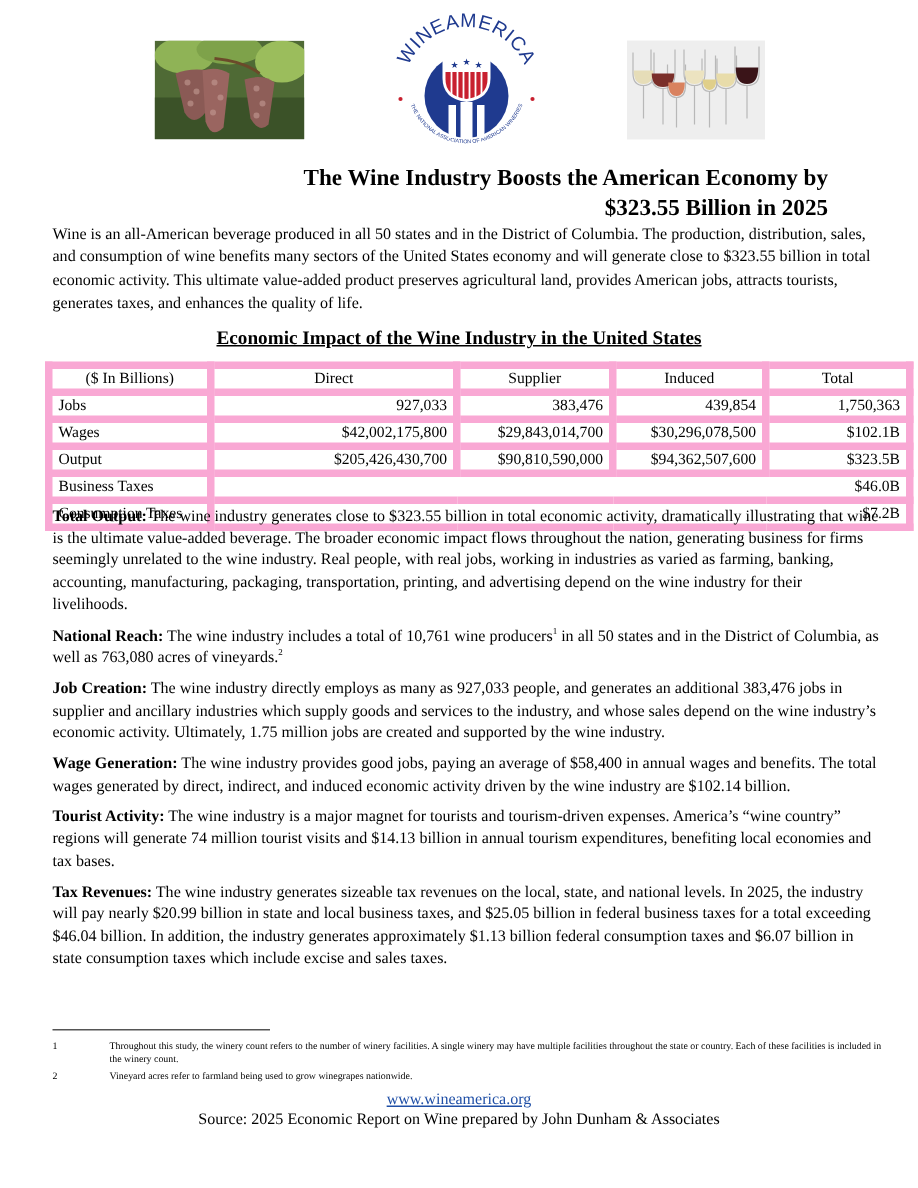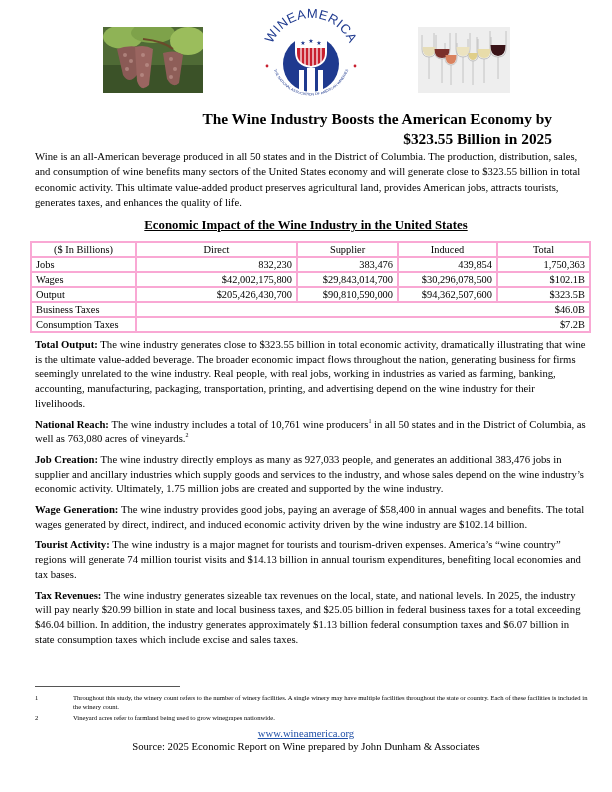--- a/index.html
+++ b/index.html
@@ -27,21 +27,21 @@
     left: 60px; top: 217px; width: 492px; text-align: center;
     font-weight: bold; font-size: 12.8px; line-height: 16px; text-decoration: underline;
   }
 
   
   #impact-table {
     left: 30px; top: 241px; border-collapse: collapse;
     font-size: 10.4px; line-height: 12px;
   }
   #impact-table td, #impact-table th {
-    border: 2px solid #f9a8d4; padding: 0 4px; height: 13px; font-weight: normal; font-family: Liberation Serif, serif;
+    border: 5px solid #f9a8d4; padding: 0 4px; height: 13px; font-weight: normal; font-family: Liberation Serif, serif;
   }
   #impact-table th { text-align: center; }
   #impact-table td.num { text-align: right; }
   .c0 { width: 95px; }
   .c1 { width: 151px; }
   .c2 { width: 91px; }
   .c3 { width: 89px; }
   .c4 { width: 83px; }
 
   
@@ -171,21 +171,21 @@
   <tbody>
       <tr>
     <th class="c0">($ In Billions)</th>
     <th class="c1">Direct</th>
     <th class="c2">Supplier</th>
     <th class="c3">Induced</th>
     <th class="c4">Total</th>
   </tr>
   <tr>
     <td>Jobs</td>
-    <td class="num">832,230</td>
+    <td class="num">927,033</td>
     <td class="num">383,476</td>
     <td class="num">439,854</td>
     <td class="num">1,750,363</td>
   </tr>
   <tr>
     <td>Wages</td>
     <td class="num">$42,002,175,800</td>
     <td class="num">$29,843,014,700</td>
     <td class="num">$30,296,078,500</td>
     <td class="num">$102.1B</td>

